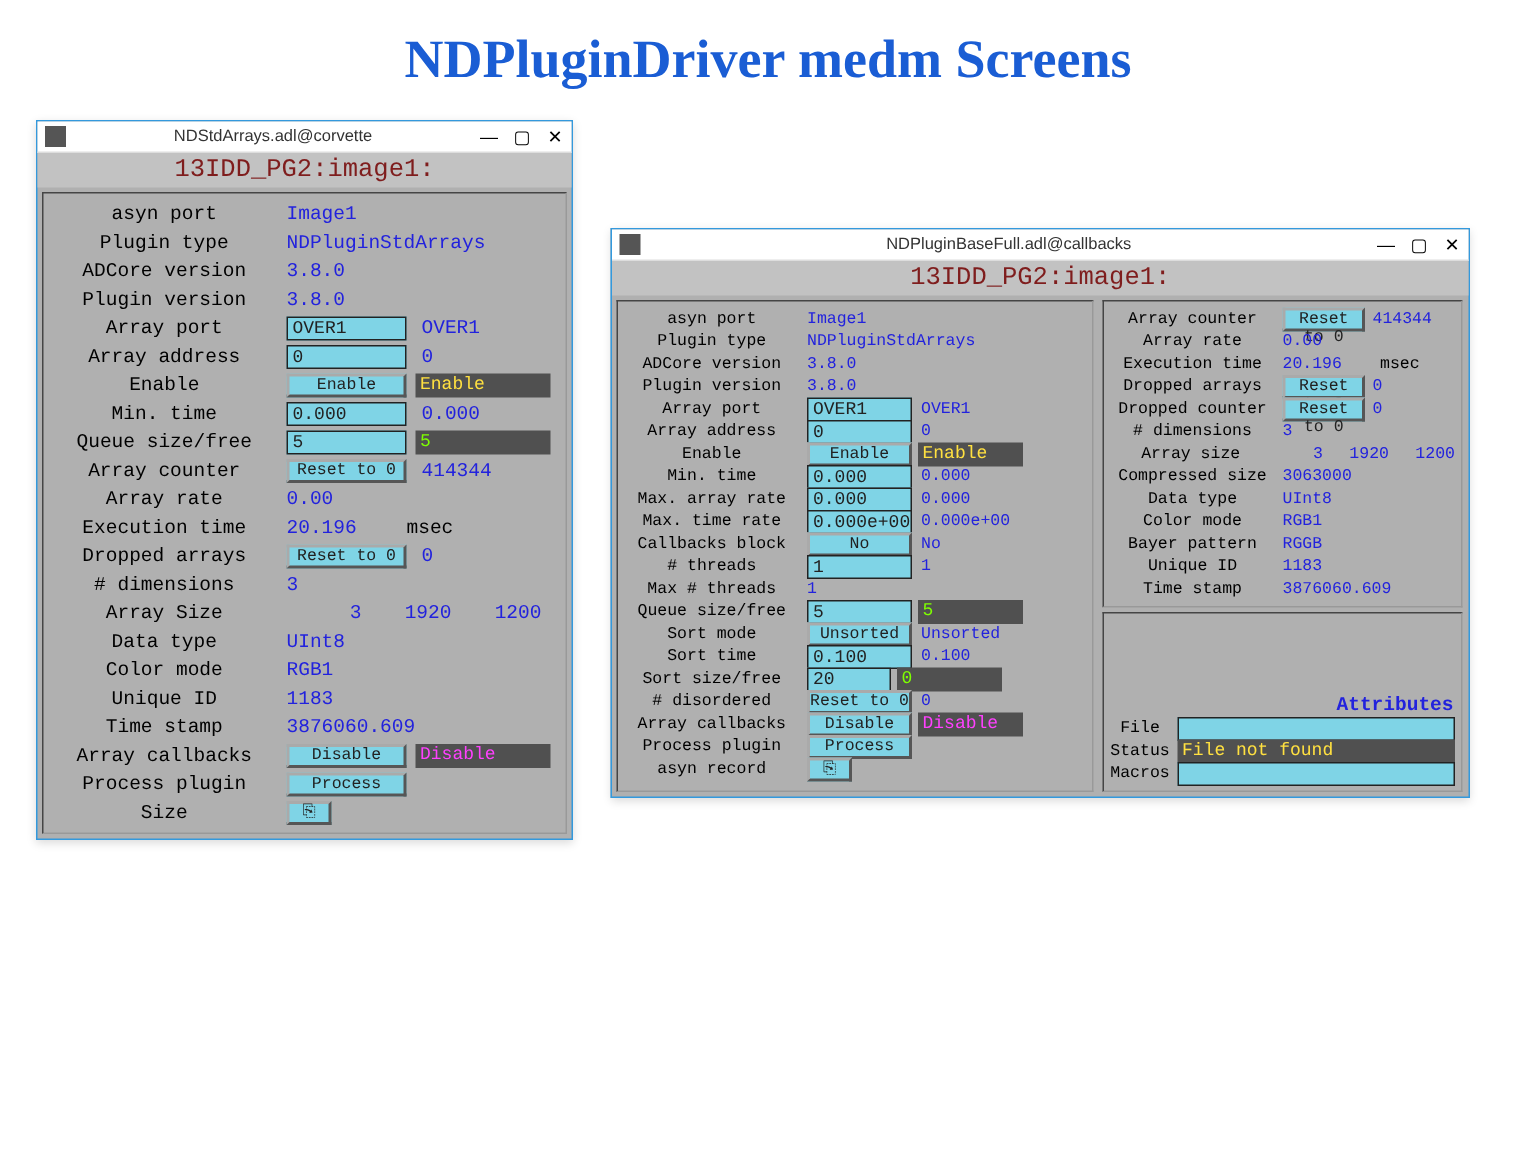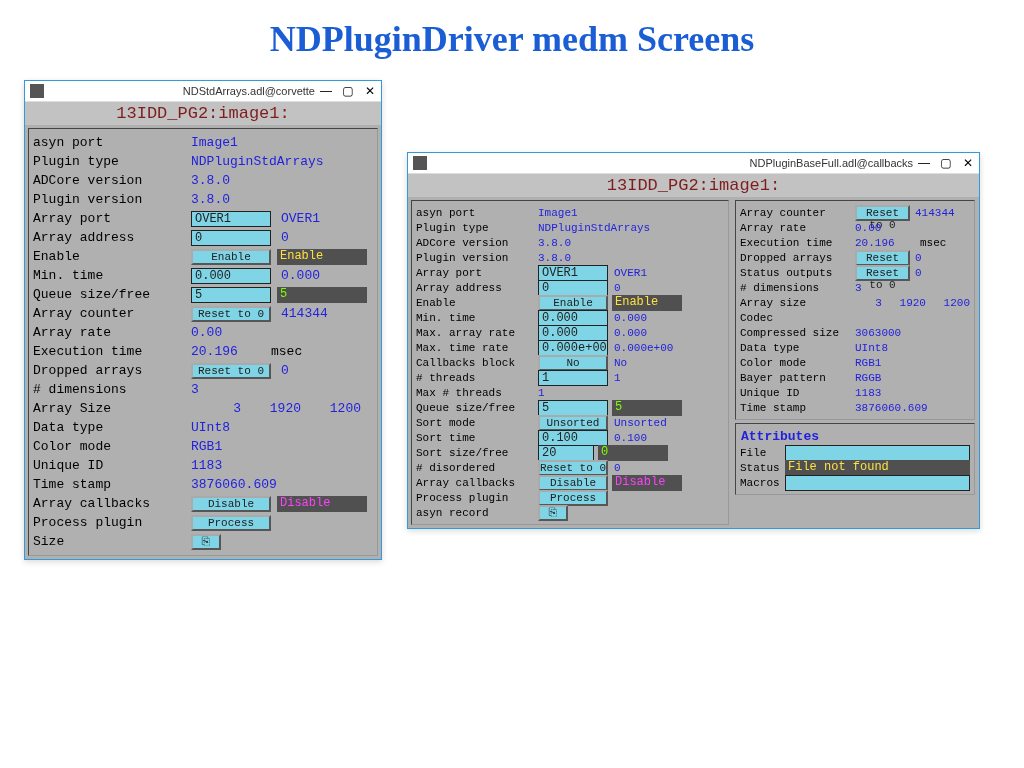--- a/index.html
+++ b/index.html
@@ -33,21 +33,21 @@
   height: 21px;
   border-bottom: 1px solid #ddd;
   font-size: 11px;
   color: #333;
 }
 .titlebar .wicon {
   width: 14px; height: 14px;
   background: #555;
   margin: 0 5px;
 }
-.titlebar .wtitle { flex: 1; text-align: right; }
+.titlebar .wtitle { flex: 1; text-align: center; }
 .titlebar .wbtn { width: 22px; text-align: center; font-size: 12px; color: #000; }
 .screen-title {
   background: #c2c2c2;
   text-align: center;
   font-family: "Courier New", monospace;
   font-size: 17px;
   color: #7f1d1d;
   font-weight: normal;
   padding: 2px 0;
 }
@@ -59,21 +59,21 @@
 }
 .row {
   display: flex;
   align-items: center;
   height: 19px;
   font-family: "Courier New", monospace;
   font-size: 13px;
 }
 .row.small { font-size: 11px; height: 15px; }
 .lbl {
-  text-align: left;
+  text-align: center;
   color: #000;
   padding-right: 5px;
   white-space: nowrap;
 }
 .val-blue { color: #2222dd; }
 .inp {
   background: #7fd4e6;
   border: 1px solid #222;
   height: 16px;
   line-height: 14px;
@@ -98,26 +98,27 @@
   line-height: 14px;
   color: #7eff00;
   font-family: "Courier New", monospace;
   font-size: 12px;
   padding: 0 3px;
 }
 .dark-box.yellow { color: #ffe040; }
 .dark-box.magenta { color: #ff40ff; }
 .section-title {
   background: #b0b0b0;
-  text-align: left;
+  text-align: right;
   color: #2222dd;
   font-family: "Courier New", monospace;
   font-size: 13px;
   font-weight: bold;
   padding: 1px;
+  margin-top: 48px;
 }
 
 #w1 { left: 24px; top: 80px; width: 358px; }
 #w1 .lbl { width: 158px; }
 
 #w2 { left: 407px; top: 152px; width: 573px; }
 #w2 .twocol { display: flex; }
 #w2 .colA { width: 318px; }
 #w2 .colB { width: 246px; }
 #w2 .lbl { width: 122px; }
@@ -392,39 +393,36 @@
             <span style="width:10px"></span>
             <span>msec</span>
           </div>
         <div class="row small">
             <span class="lbl">Dropped arrays</span>
             <span class="btn" style="width:55px">Reset to 0</span>
             <span style="width:5px"></span>
             <span class="val-blue">0</span>
           </div>
         <div class="row small">
-            <span class="lbl">Status outputs</span>
+            <span class="lbl">Dropped counter</span>
             <span class="btn" style="width:55px">Reset to 0</span>
             <span style="width:5px"></span>
             <span class="val-blue">0</span>
           </div>
         <div class="row small">
             <span class="lbl"># dimensions</span>
             <span class="val-blue">3</span>
           </div>
         <div class="row small">
             <span class="lbl">Array size</span>
             <span class="val-blue" style="width:30px;text-align:right">3</span>
             <span class="val-blue" style="width:45px;text-align:right">1920</span>
             <span class="val-blue" style="width:45px;text-align:right">1200</span>
           </div>
         <div class="row small">
-            <span class="lbl">Codec</span>
-          </div>
-        <div class="row small">
             <span class="lbl">Compressed size</span>
             <span class="val-blue">3063000</span>
           </div>
         <div class="row small">
             <span class="lbl">Data type</span>
             <span class="val-blue">UInt8</span>
           </div>
         <div class="row small">
             <span class="lbl">Color mode</span>
             <span class="val-blue">RGB1</span>

